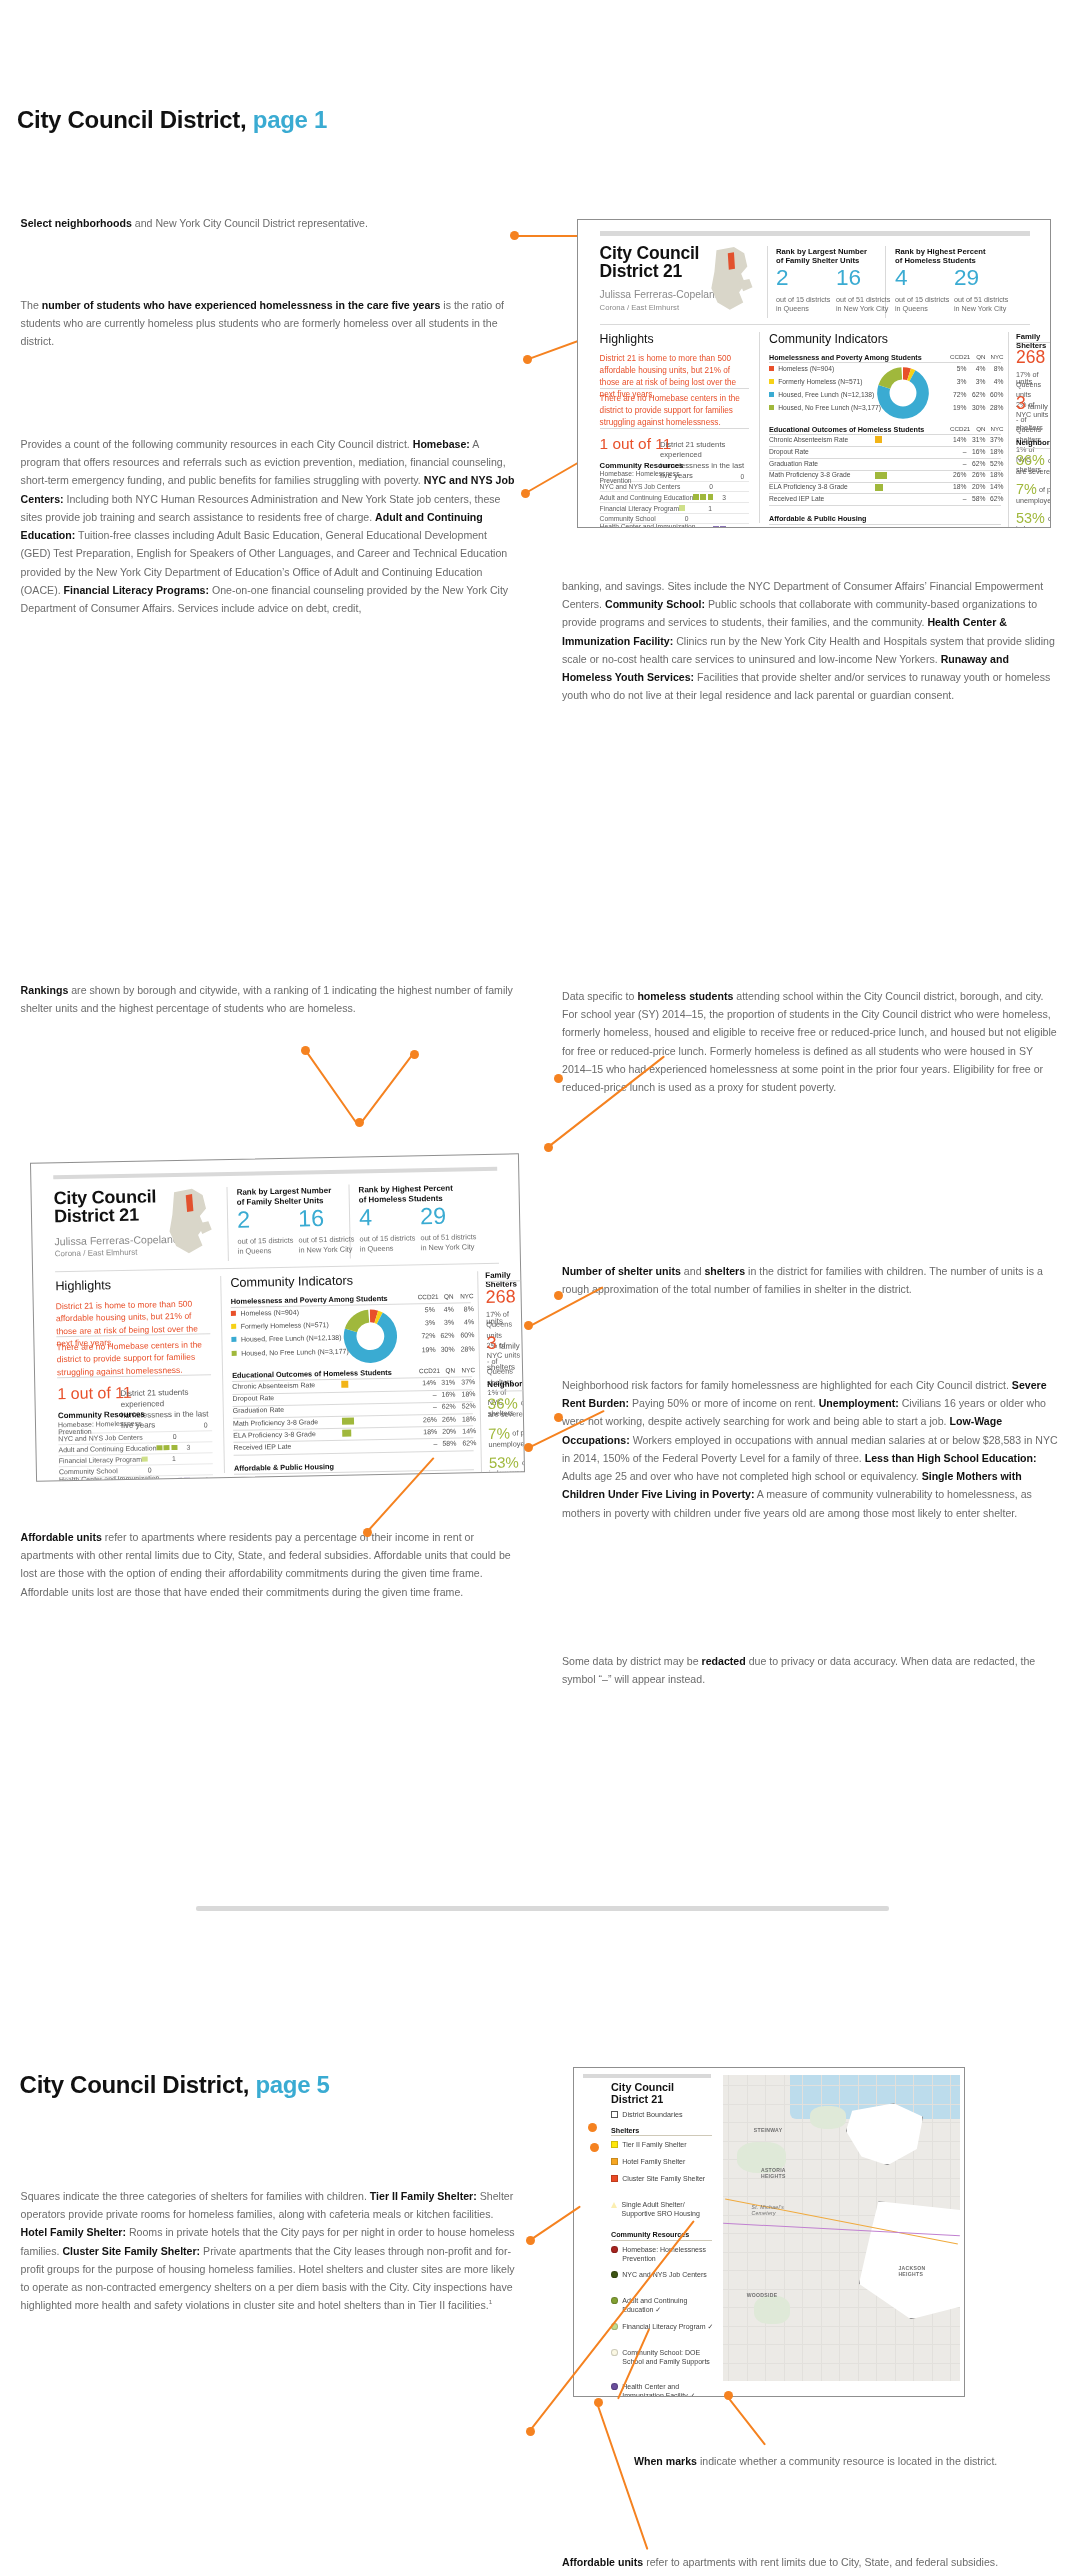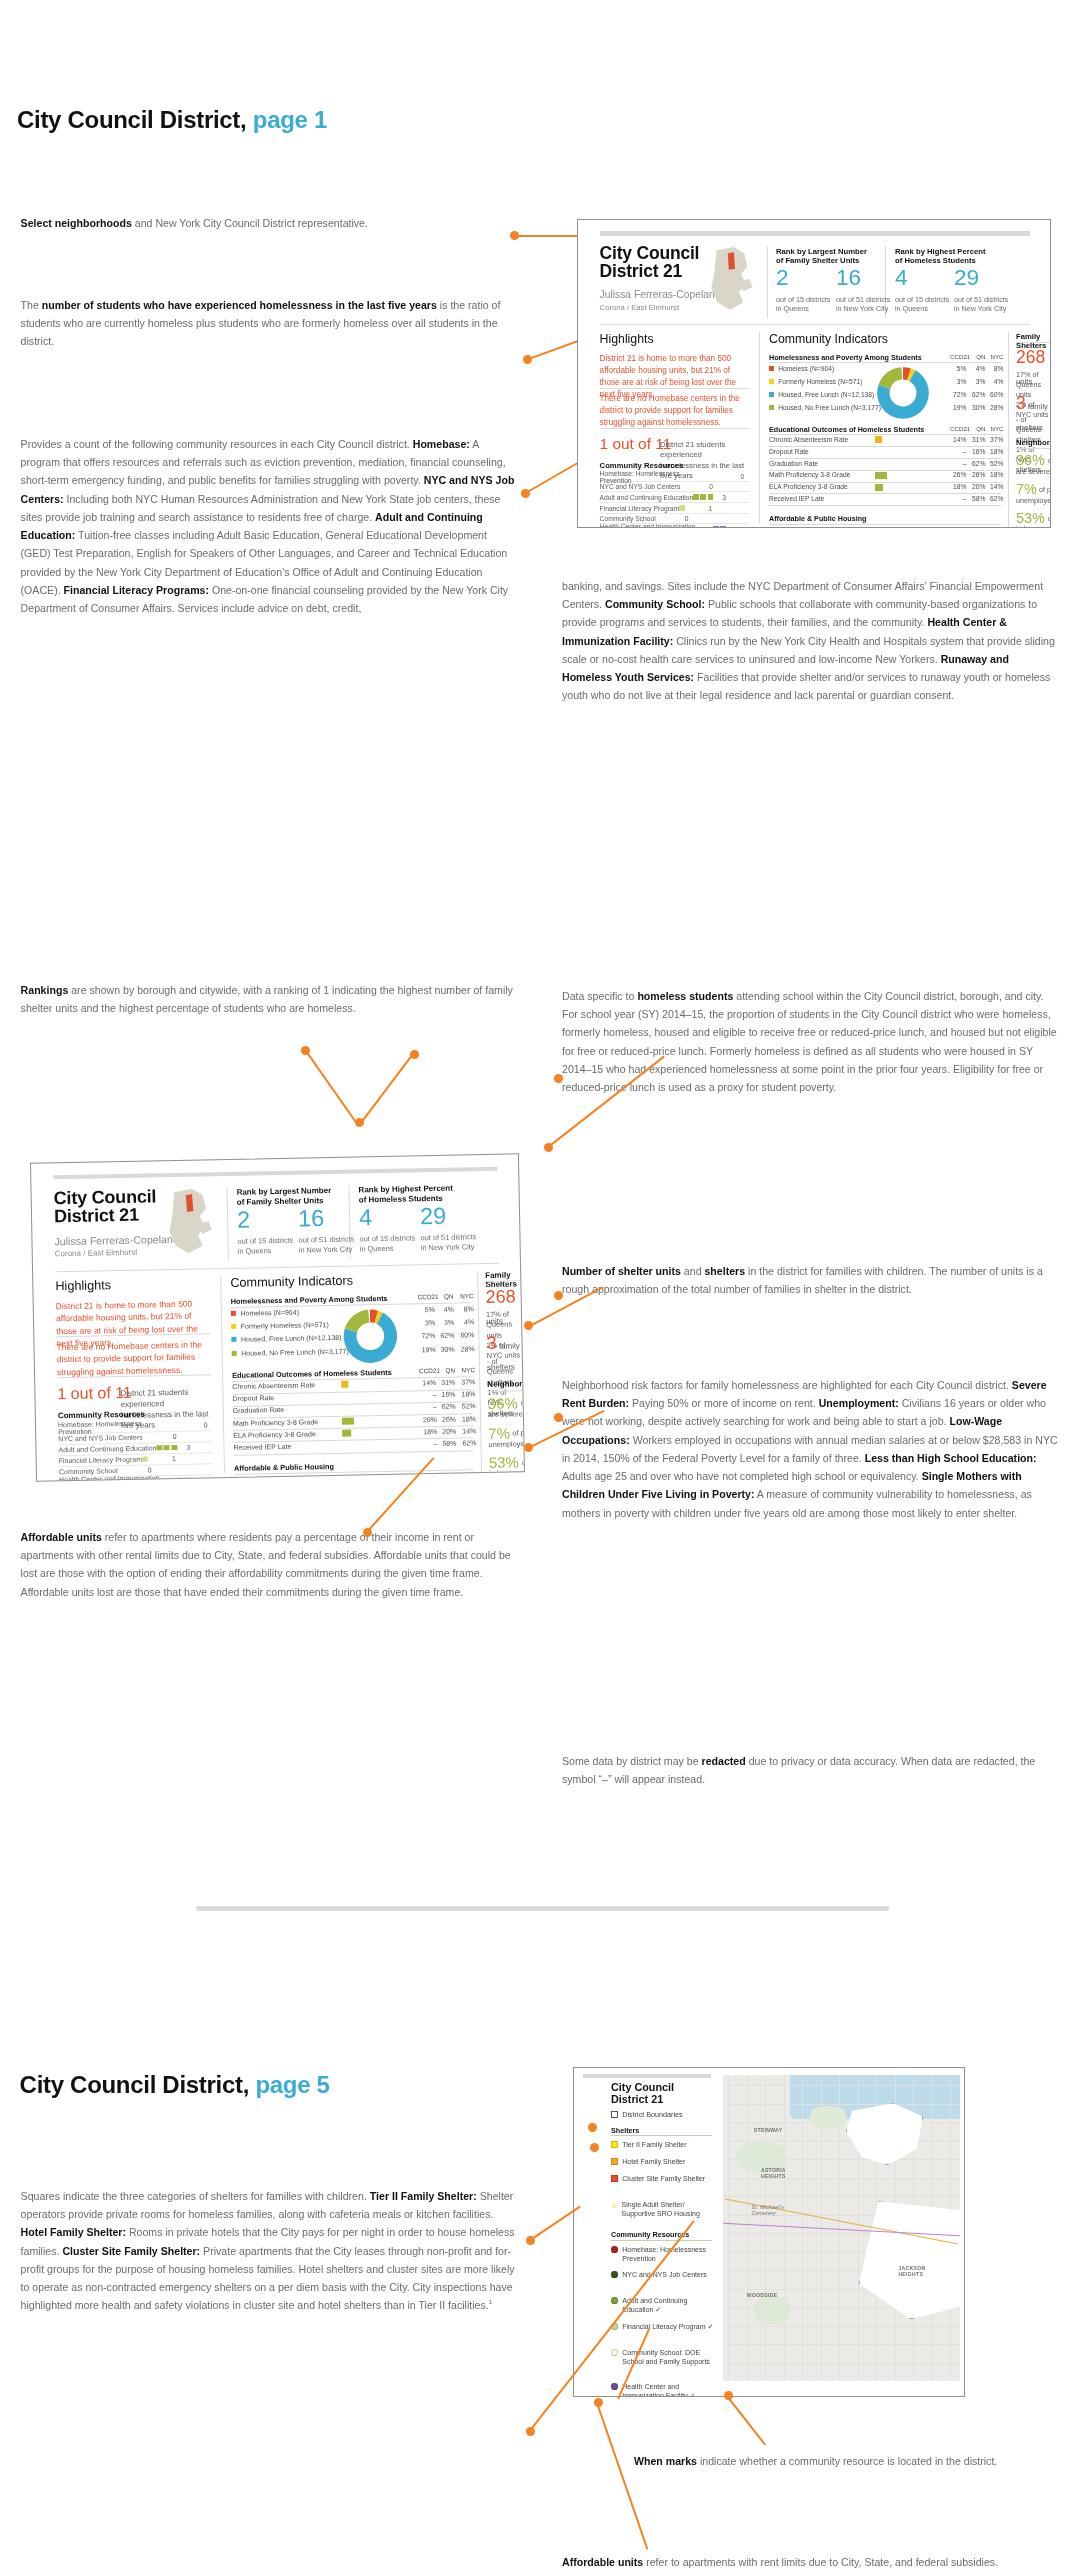--- a/index.html
+++ b/index.html
@@ -88,21 +88,21 @@
 
 <div class="page">
 
   <div class="section-title" style="left:17px; top:106px;">
     <span>City Council District,</span>
     <span class="accent">page 1</span>
   </div>
 
   <div class="copy" style="left:20.6px; top:214px; width:492px;"><b>Select neighborhoods</b> and New York City Council District representative.</div>
 
-  <div class="copy" style="left:20.6px; top:296px; width:497px;">The <b>number of students who have experienced homelessness in the last five years</b> is the ratio of students who are currently homeless plus students who are formerly homeless over all students in the district.</div>
+  <div class="copy" style="left:20.6px; top:296px; width:497px;">The <b>number of students who have experienced homelessness in the care five years</b> is the ratio of students who are currently homeless plus students who are formerly homeless over all students in the district.</div>
 
   <div class="copy" style="left:20.6px; top:435px; width:497px;">Provides a count of the following community resources in each City Council district. <b>Homebase:</b> A program that offers resources and referrals such as eviction prevention, mediation, financial counseling, short-term emergency funding, and public benefits for families struggling with poverty. <b>NYC and NYS Job Centers:</b> Including both NYC Human Resources Administration and New York State job centers, these sites provide job training and search assistance to residents free of charge. <b>Adult and Continuing Education:</b> Tuition-free classes including Adult Basic Education, General Educational Development (GED) Test Preparation, English for Speakers of Other Languages, and Career and Technical Education provided by the New York City Department of Education’s Office of Adult and Continuing Education (OACE). <b>Financial Literacy Programs:</b> One-on-one financial counseling provided by the New York City Department of Consumer Affairs. Services include advice on debt, credit,</div>
 
   <div class="copy" style="left:562px; top:577px; width:497px;">banking, and savings. Sites include the NYC Department of Consumer Affairs’ Financial Empowerment Centers. <b>Community School:</b> Public schools that collaborate with community-based organizations to provide programs and services to students, their families, and the community. <b>Health Center &amp; Immunization Facility:</b> Clinics run by the New York City Health and Hospitals system that provide sliding scale or no-cost health care services to uninsured and low-income New Yorkers. <b>Runaway and Homeless Youth Services:</b> Facilities that provide shelter and/or services to runaway youth or homeless youth who do not live at their legal residence and lack parental or guardian consent.</div>
 
   <div class="dot sm" style="left:510px; top:231px;"></div>
   <div class="conn" style="left:513px; top:235px; width:95px;"></div>
   <div class="dot sm" style="left:599px; top:230px;"></div>
 
   <div class="dot sm" style="left:523px; top:355px;"></div>
@@ -289,21 +289,21 @@
   <div class="copy" style="left:20.6px; top:981px; width:497px;"><b>Rankings</b> are shown by borough and citywide, with a ranking of 1 indicating the highest number of family shelter units and the highest percentage of students who are homeless.</div>
 
   <div class="copy" style="left:20.6px; top:1528px; width:497px;"><b>Affordable units</b> refer to apartments where residents pay a percentage of their income in rent or apartments with other rental limits due to City, State, and federal subsidies. Affordable units that could be lost are those with the option of ending their affordability commitments during the given time frame. Affordable units lost are those that have ended their commitments during the given time frame.</div>
 
   <div class="copy" style="left:562px; top:987px; width:497px;">Data specific to <b>homeless students</b> attending school within the City Council district, borough, and city. For school year (SY) 2014–15, the proportion of students in the City Council district who were homeless, formerly homeless, housed and eligible to receive free or reduced-price lunch, and housed but not eligible for free or reduced-price lunch. Formerly homeless is defined as all students who were housed in SY 2014–15 who had experienced homelessness at some point in the prior four years. Eligibility for free or reduced-price lunch is used as a proxy for student poverty.</div>
 
   <div class="copy" style="left:562px; top:1262px; width:497px;"><b>Number of shelter units</b> and <b>shelters</b> in the district for families with children. The number of units is a rough approximation of the total number of families in shelter in the district.</div>
 
   <div class="copy" style="left:562px; top:1376px; width:497px;">Neighborhood risk factors for family homelessness are highlighted for each City Council district. <b>Severe Rent Burden:</b> Paying 50% or more of income on rent. <b>Unemployment:</b> Civilians 16 years or older who were not working, despite actively searching for work and being able to start a job. <b>Low-Wage Occupations:</b> Workers employed in occupations with annual median salaries at or below $28,583 in NYC in 2014, 150% of the Federal Poverty Level for a family of three. <b>Less than High School Education:</b> Adults age 25 and over who have not completed high school or equivalency. <b>Single Mothers with Children Under Five Living in Poverty:</b> A measure of community vulnerability to homelessness, as mothers in poverty with children under five years old are among those most likely to enter shelter.</div>
 
-  <div class="copy" style="left:562px; top:1752px; width:497px;">Some data by district may be <b>redacted</b> due to privacy or data accuracy. When data are redacted, the symbol “–” will appear instead.</div>
+  <div class="copy" style="left:562px; top:1652px; width:497px;">Some data by district may be <b>redacted</b> due to privacy or data accuracy. When data are redacted, the symbol “–” will appear instead.</div>
 
   <div class="card" id="card2" style="left:33px; top:1158px; width:489px; height:319px; transform:rotate(-1.1deg);">
       <div class="card-topbar" style="left:22px;top:11.7px;width:444px;height:4.8px;"></div>
       <div class="cc-title" style="position:absolute;left:22px;top:25.5px;font-size:18px;">
         City Council<br>District 21</div>
       <div class="cc-sub" style="position:absolute;left:22px;top:72px;font-size:10.6px;">Julissa Ferreras-Copeland</div>
       <div class="cc-sub2" style="position:absolute;left:22px;top:86px;font-size:8px;">Corona / East Elmhurst</div>
       <svg style="position:absolute;left:133px;top:25.5px;width:58px;height:74px" viewBox="0 0 110 140">
         <path d="M18 10 L52 4 L72 16 L78 42 L66 56 L74 76 L62 92 L70 112 L44 126 L20 112 L8 84 L14 52 Z" fill="#d9d6c9"></path>
         <path d="M40 16 L52 14 L54 46 L42 48 Z" fill="#e2512e"></path>

